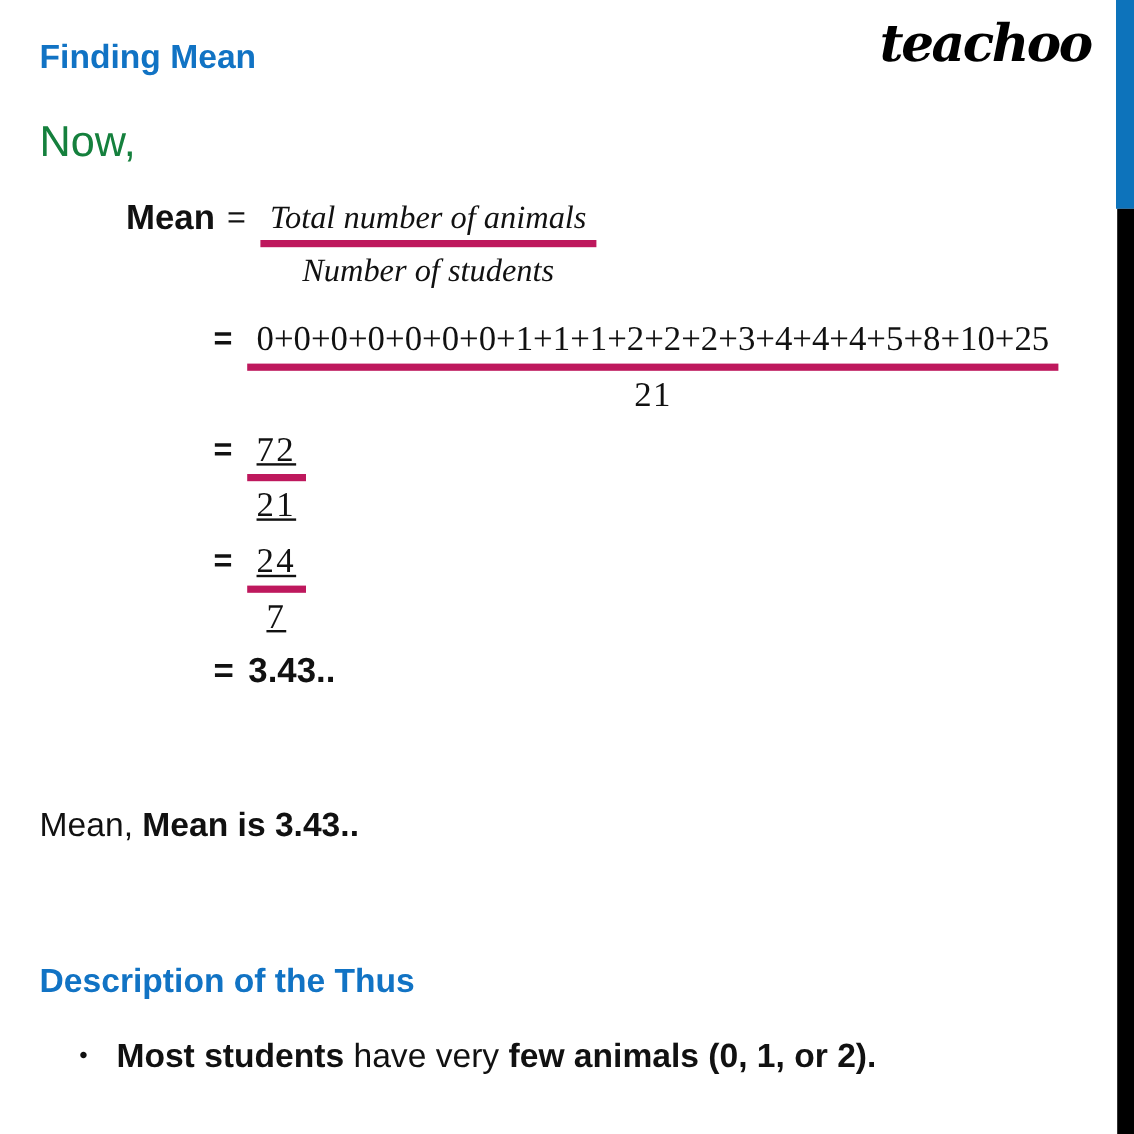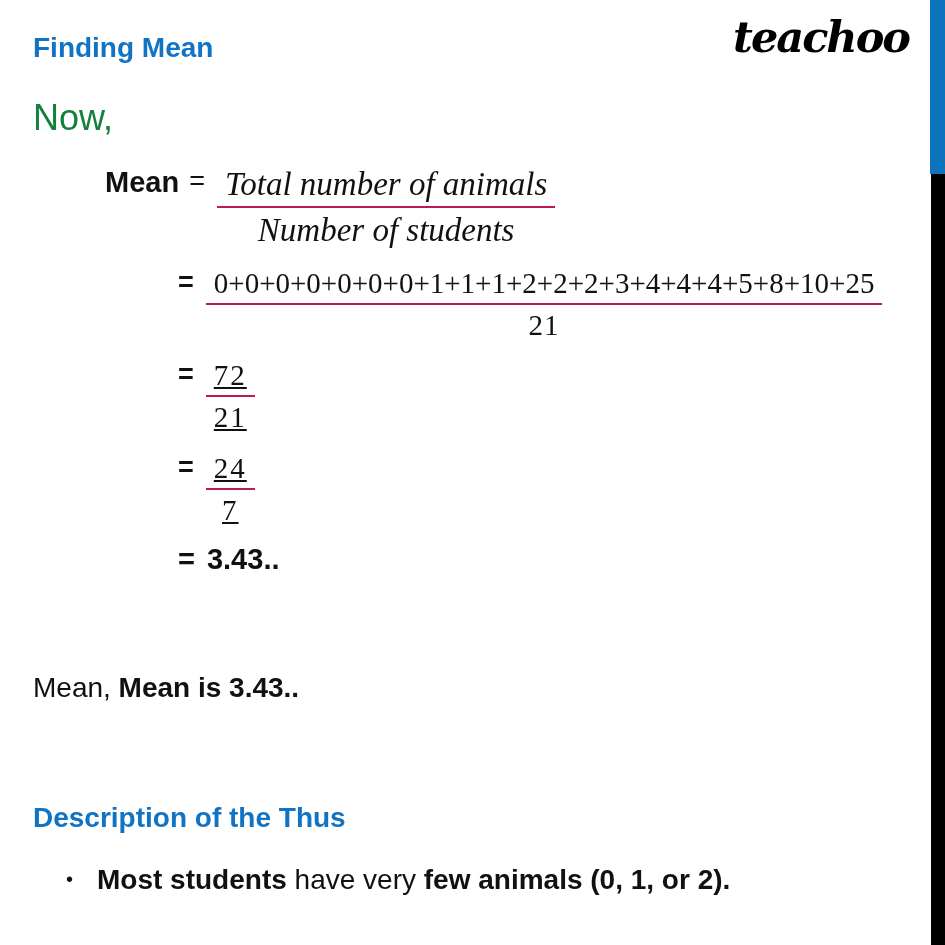--- a/index.html
+++ b/index.html
@@ -62,23 +62,23 @@
     margin-right: 12px;
   }
   .eq-sign.bold { font-weight: 700; }
 
   .frac {
     display: inline-block; text-align: center;
     font-family: "Liberation Serif", serif;
     color: #111111;
   }
   .frac .num { padding: 0 8px 3px 8px; }
-  .frac .den { border-top: 2px solid #be185d; padding: 4px 8px 0 8px; }
+  .frac .den { border-top: 6px solid #be185d; padding: 4px 8px 0 8px; }
 
-  .frac.words { font-size: 33px; font-style: italic; }
+  .frac.words { font-size: 27px; font-style: italic; }
   .frac.sum   { font-size: 29px; letter-spacing: 0; }
   .frac.sum .den { letter-spacing: 1px; }
   .frac.small { font-size: 29px; letter-spacing: 2px; text-decoration: underline; }
 
   .row-mean  { left: 105px; top: 166px; height: 72px; }
   .row-sum   { left: 178px; top: 267px; height: 76px; }
   .row-f1    { left: 178px; top: 359px; height: 72px; }
   .row-f2    { left: 178px; top: 452px; height: 72px; }
   .row-res   { left: 178px; top: 543px; }
 

